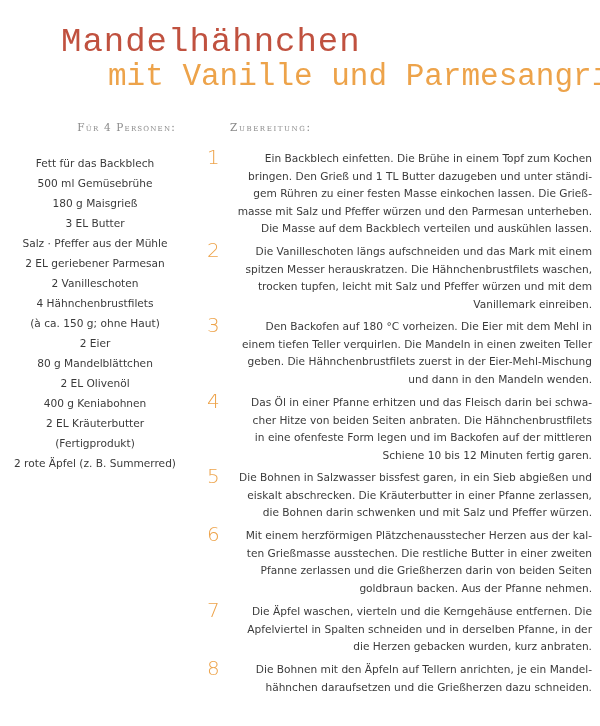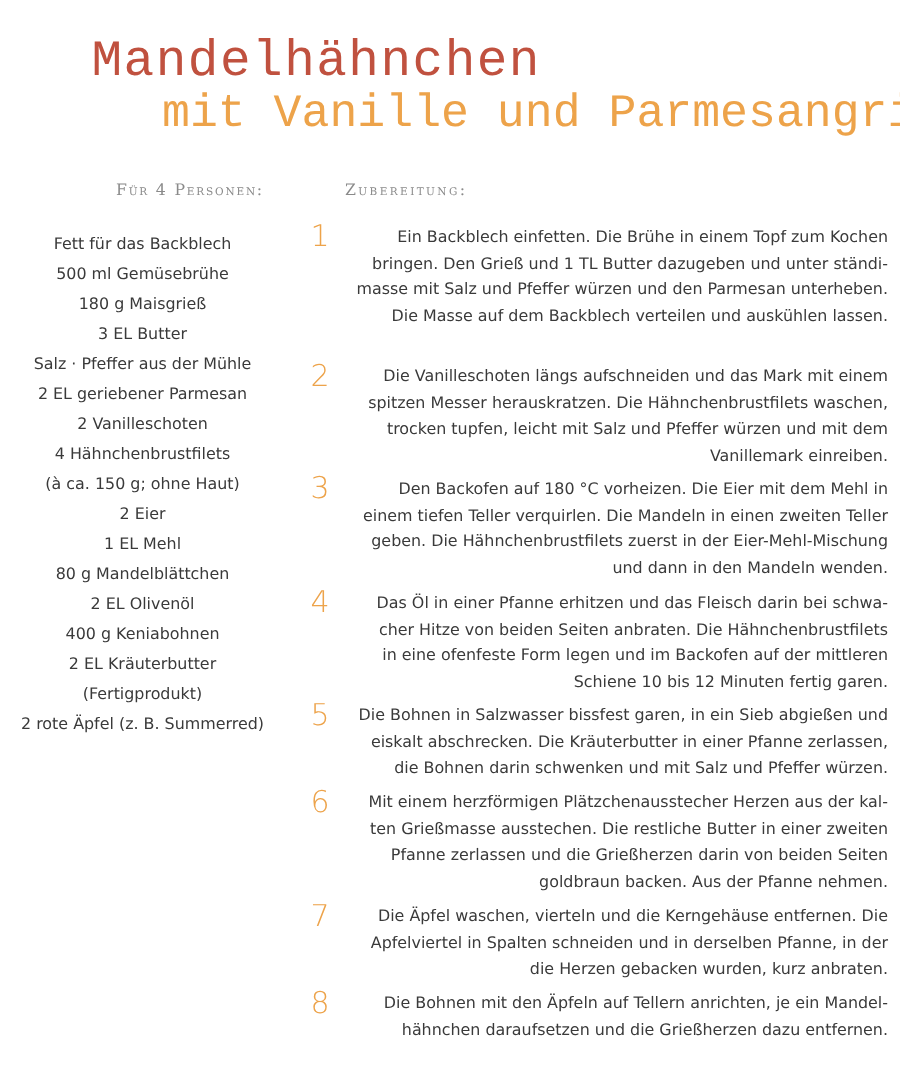--- a/index.html
+++ b/index.html
@@ -62,36 +62,36 @@
   <li>Fett für das Backblech</li>
   <li>500 ml Gemüsebrühe</li>
   <li>180 g Maisgrieß</li>
   <li>3 EL Butter</li>
   <li>Salz · Pfeffer aus der Mühle</li>
   <li>2 EL geriebener Parmesan</li>
   <li>2 Vanilleschoten</li>
   <li>4 Hähnchenbrustfilets</li>
   <li>(à ca. 150 g; ohne Haut)</li>
   <li>2 Eier</li>
-  <li>1 EL Mehl</li>
   <li>80 g Mandelblättchen</li>
   <li>2 EL Olivenöl</li>
   <li>400 g Keniabohnen</li>
   <li>2 EL Kräuterbutter</li>
   <li>(Fertigprodukt)</li>
   <li>2 rote Äpfel (z. B. Summerred)</li>
 </ul>
 
 <h3 class="steps-head">Zubereitung:</h3>
 
 <div class="step" style="top:150px">
   <div class="step-num">1</div>
   <div class="step-text">
     <span>Ein Backblech einfetten. Die Brühe in einem Topf zum Kochen</span>
     <span>bringen. Den Grieß und 1 TL Butter dazugeben und unter ständi-</span>
+    <span>gem Rühren zu einer festen Masse einkochen lassen. Die Grieß-</span>
     <span>masse mit Salz und Pfeffer würzen und den Parmesan unterheben.</span>
     <span>Die Masse auf dem Backblech verteilen und auskühlen lassen.</span>
   </div>
 </div>
 
 <div class="step" style="top:243px">
   <div class="step-num">2</div>
   <div class="step-text">
     <span>Die Vanilleschoten längs aufschneiden und das Mark mit einem</span>
     <span>spitzen Messer herauskratzen. Die Hähnchenbrustfilets waschen,</span>
@@ -145,15 +145,15 @@
     <span>Die Äpfel waschen, vierteln und die Kerngehäuse entfernen. Die</span>
     <span>Apfelviertel in Spalten schneiden und in derselben Pfanne, in der</span>
     <span>die Herzen gebacken wurden, kurz anbraten.</span>
   </div>
 </div>
 
 <div class="step" style="top:661px">
   <div class="step-num">8</div>
   <div class="step-text">
     <span>Die Bohnen mit den Äpfeln auf Tellern anrichten, je ein Mandel-</span>
-    <span>hähnchen daraufsetzen und die Grießherzen dazu entfernen.</span>
+    <span>hähnchen daraufsetzen und die Grießherzen dazu schneiden.</span>
   </div>
 </div>
 
 </body></html>

